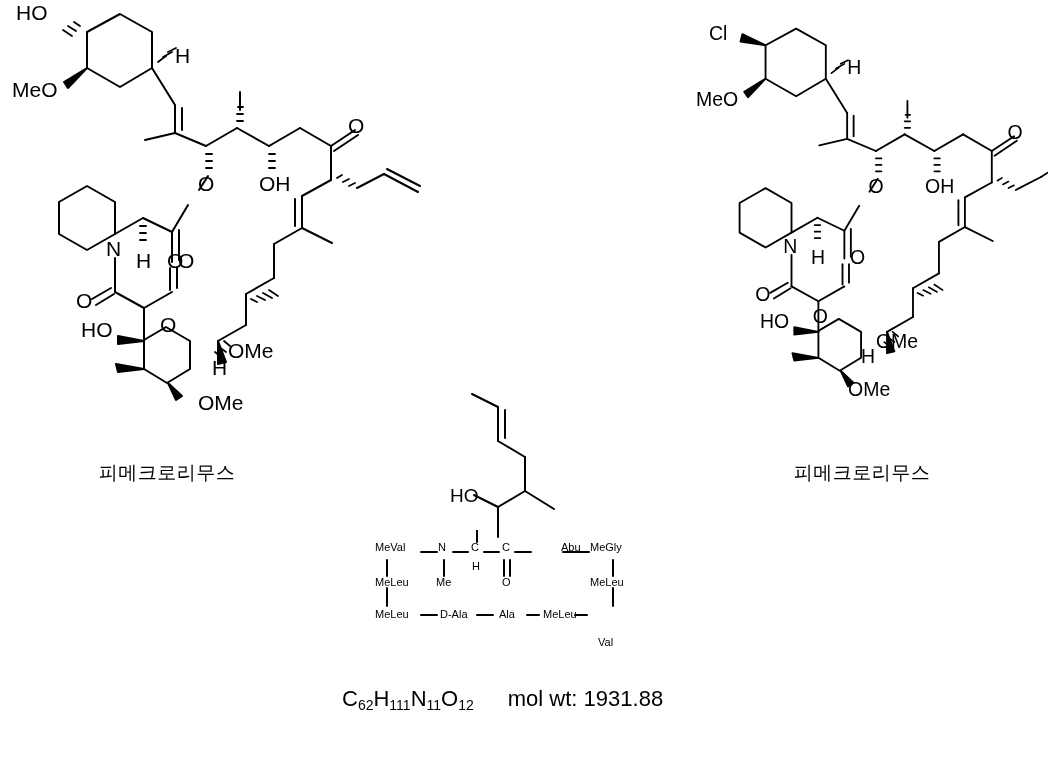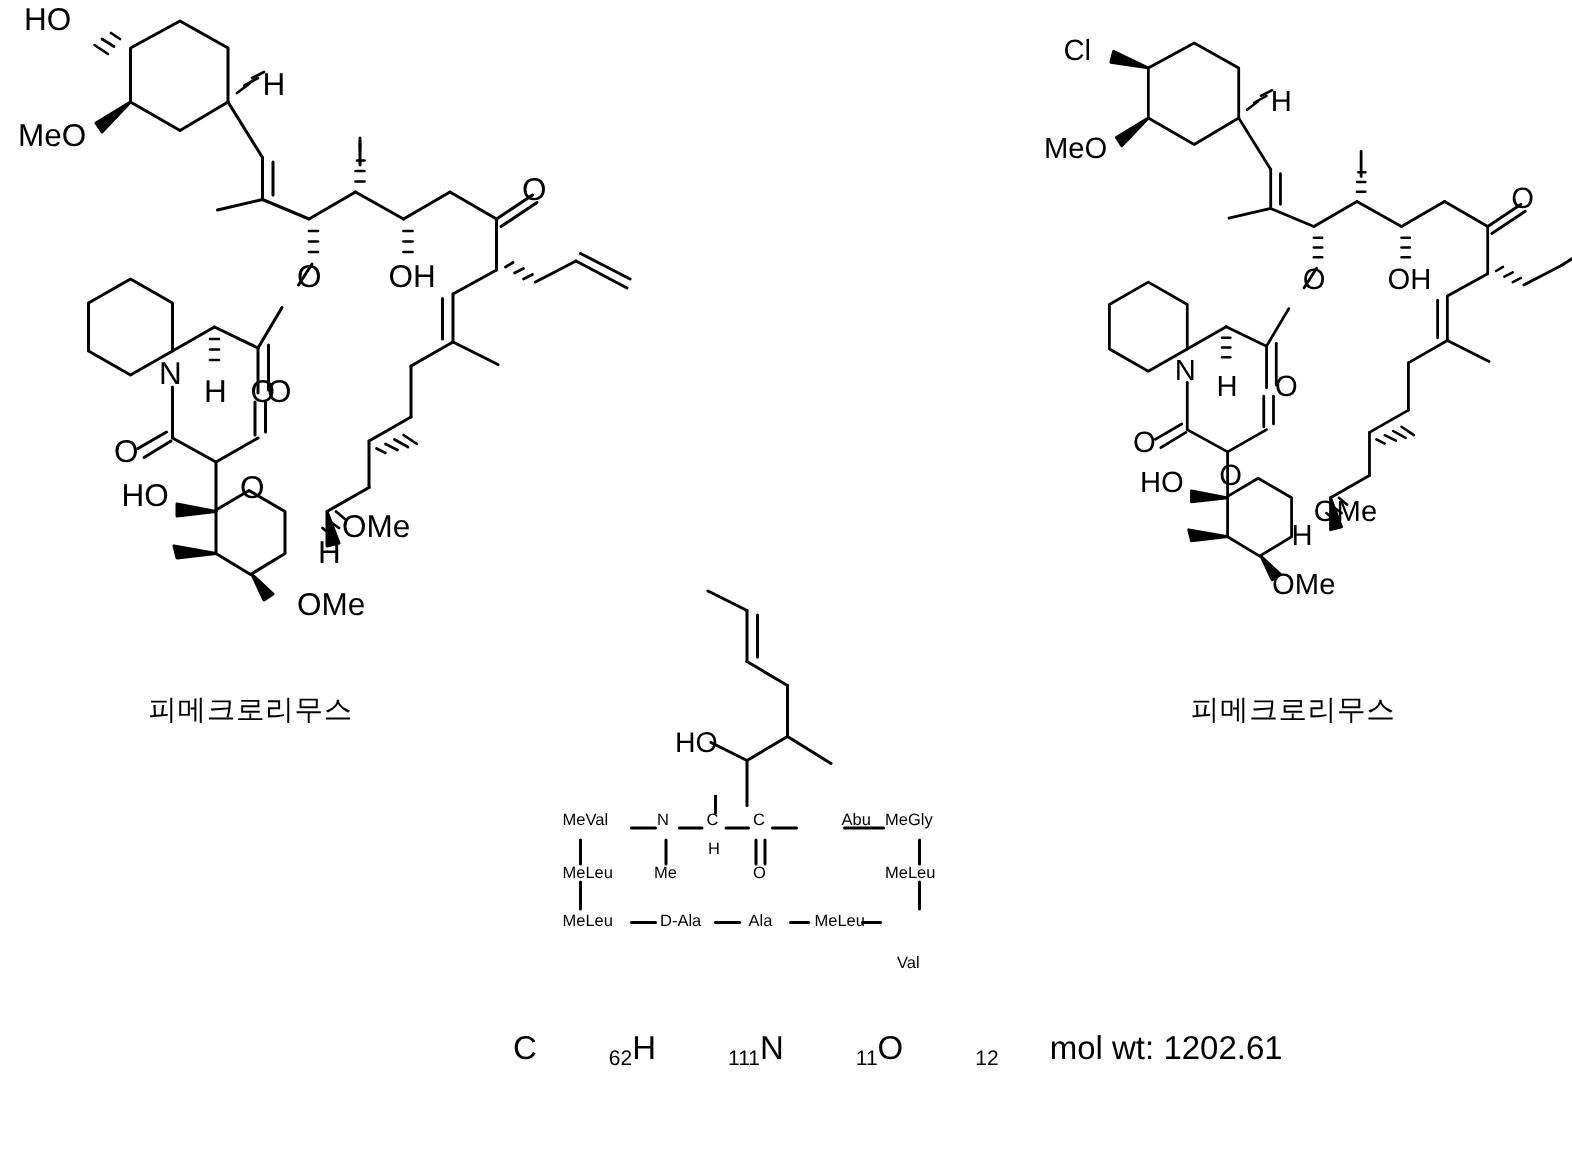--- a/index.html
+++ b/index.html
@@ -13,21 +13,21 @@
   .cap{
     position:absolute;text-align:center;white-space:nowrap;
     font-family:"DejaVu Serif","Liberation Serif",serif;
     font-size:19px;color:#000;letter-spacing:.5px;
   }
   .formula{
     position:absolute;white-space:nowrap;
     font-family:"Liberation Sans","DejaVu Sans",sans-serif;
     font-size:22px;color:#000;
   }
-  .formula sub{font-size:14px;vertical-align:-4px;margin-left:48px;}
+  .formula sub{font-size:14px;vertical-align:-4px;}
   .gap{display:inline-block;width:34px;}
   
   .pep{position:absolute;font-family:"Liberation Sans","DejaVu Sans",sans-serif;font-size:11px;color:#000;white-space:nowrap;}
 </style>
 </head>
 <body>
 
 <div class="canvas">
 
   <div class="struct" style="left:0px;top:0px;">
@@ -365,17 +365,17 @@
   <div class="pep" style="left:490px;top:576px;">O</div>
   <div class="pep" style="left:578px;top:576px;">MeLeu</div>
 
   <div class="pep" style="left:363px;top:608px;">MeLeu</div>
   <div class="pep" style="left:428px;top:608px;">D-Ala</div>
   <div class="pep" style="left:487px;top:608px;">Ala</div>
   <div class="pep" style="left:531px;top:608px;">MeLeu</div>
   <div class="pep" style="left:586px;top:608px;margin-top:28px;">Val</div>
 
   <div class="formula" style="left:330px;top:686px;">
-    <span>C</span><sub>62</sub><span>H</span><sub>111</sub><span>N</span><sub>11</sub><span>O</span><sub>12</sub><span class="gap"></span><span>mol wt:</span>&nbsp;<span>1202.61</span>
+    <span>C</span><sub>62</sub><span>H</span><sub>111</sub><span>N</span><sub>11</sub><span>O</span><sub>12</sub><span class="gap"></span><span>mol wt:</span>&nbsp;<span>1931.88</span>
   </div>
 
 
 </div>
 
 </body></html>

